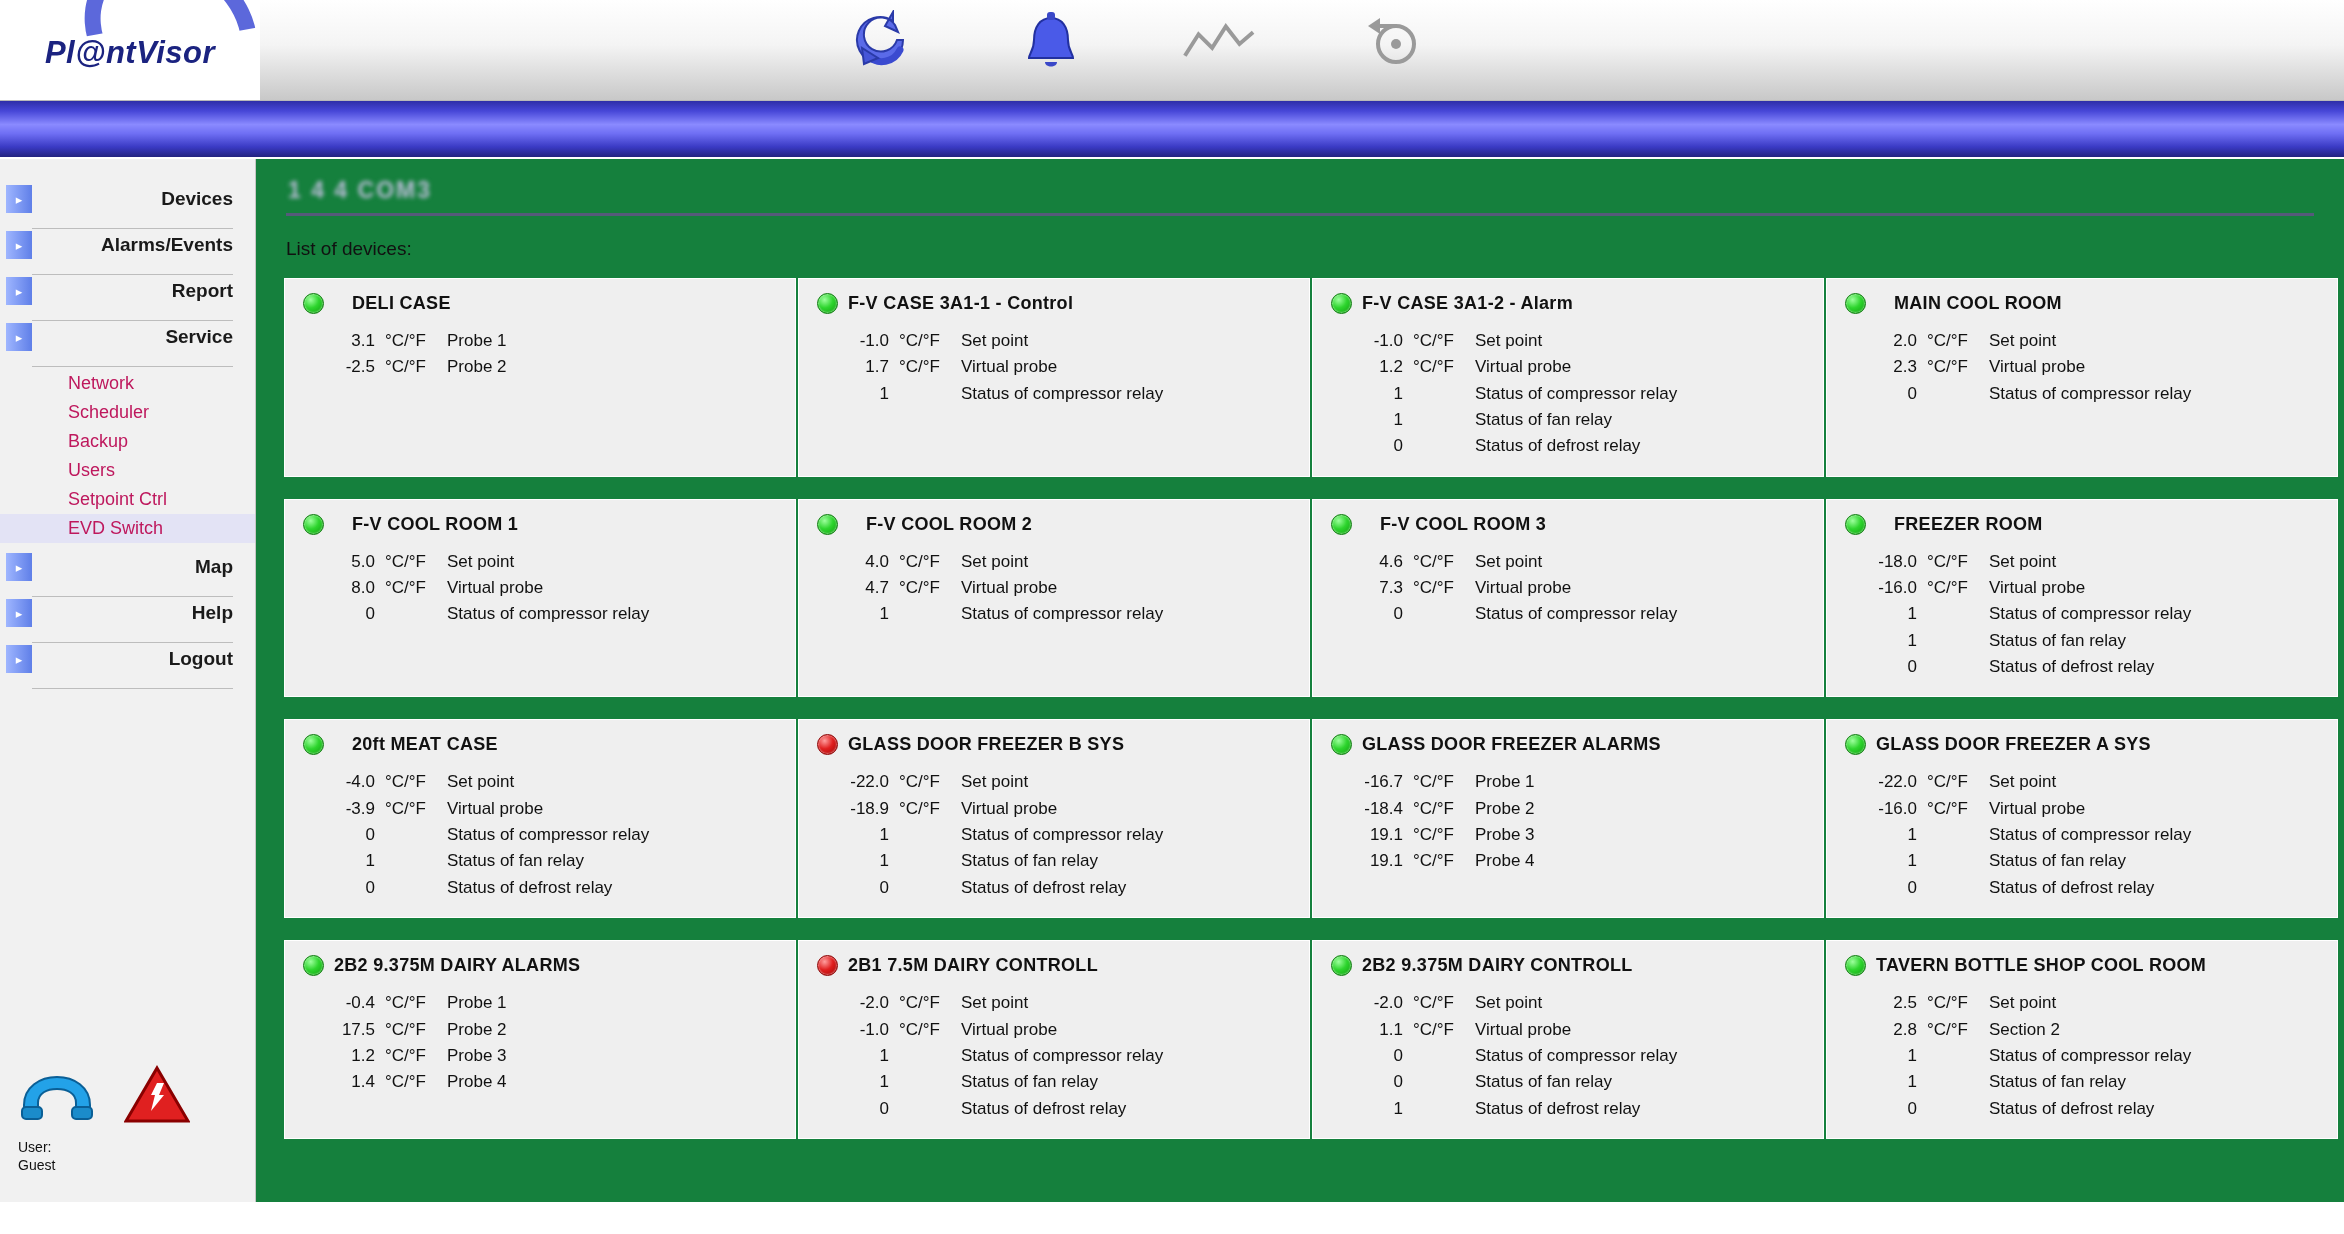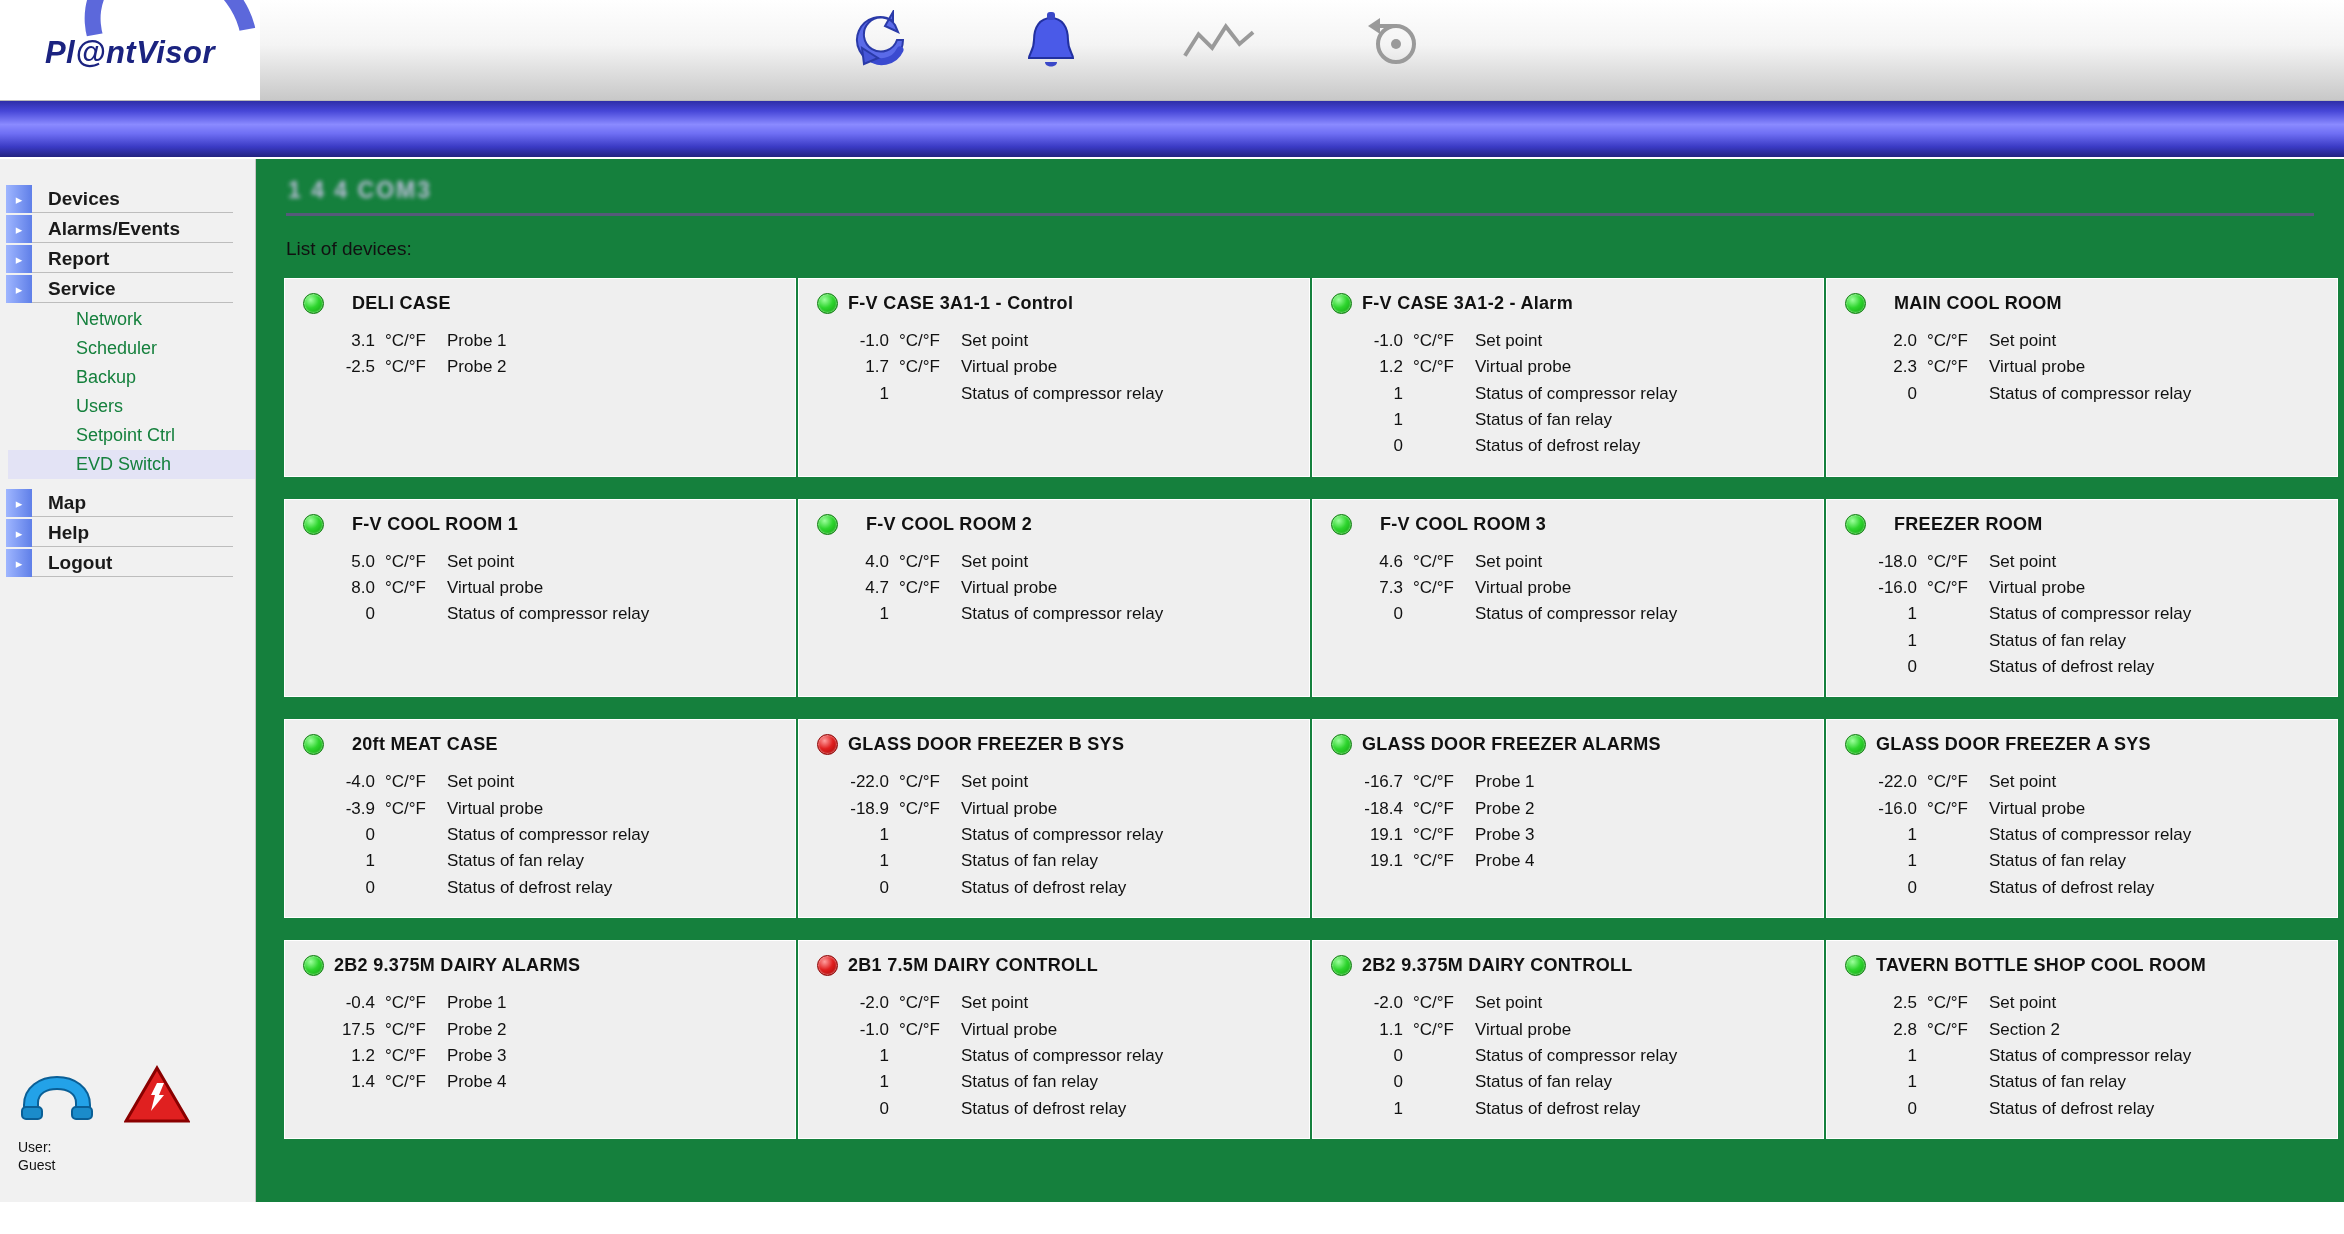--- a/index.html
+++ b/index.html
@@ -107,35 +107,35 @@
   }
   .arrow-tab span {
     color: #ffffff;
     font-size: 13px;
     line-height: 1;
   }
   .nav-label {
     font-size: 19px;
     font-weight: bold;
     color: #1a1a1a;
-    padding: 3px 0 2px 16px;
+    padding: 3px 0 18px 16px;
     flex: 1 1 auto;
     border-bottom: 1px solid #bdbdbd;
     margin-right: 22px;
+    text-align: right;
   }
   .sub-list {
     margin: 2px 0 10px 0;
     padding: 0;
     list-style: none;
   }
   .sub-item {
     font-size: 18px;
-    color: #15803d;
+    color: #be185d;
     padding: 4px 0 4px 68px;
-    margin-left: 8px;
   }
   .sub-item.hl {
     background: #e3e3f5;
   }
   .sidebar-bottom {
     position: absolute;
     bottom: 28px;
     left: 0;
     width: 100%;
     padding-left: 18px;

